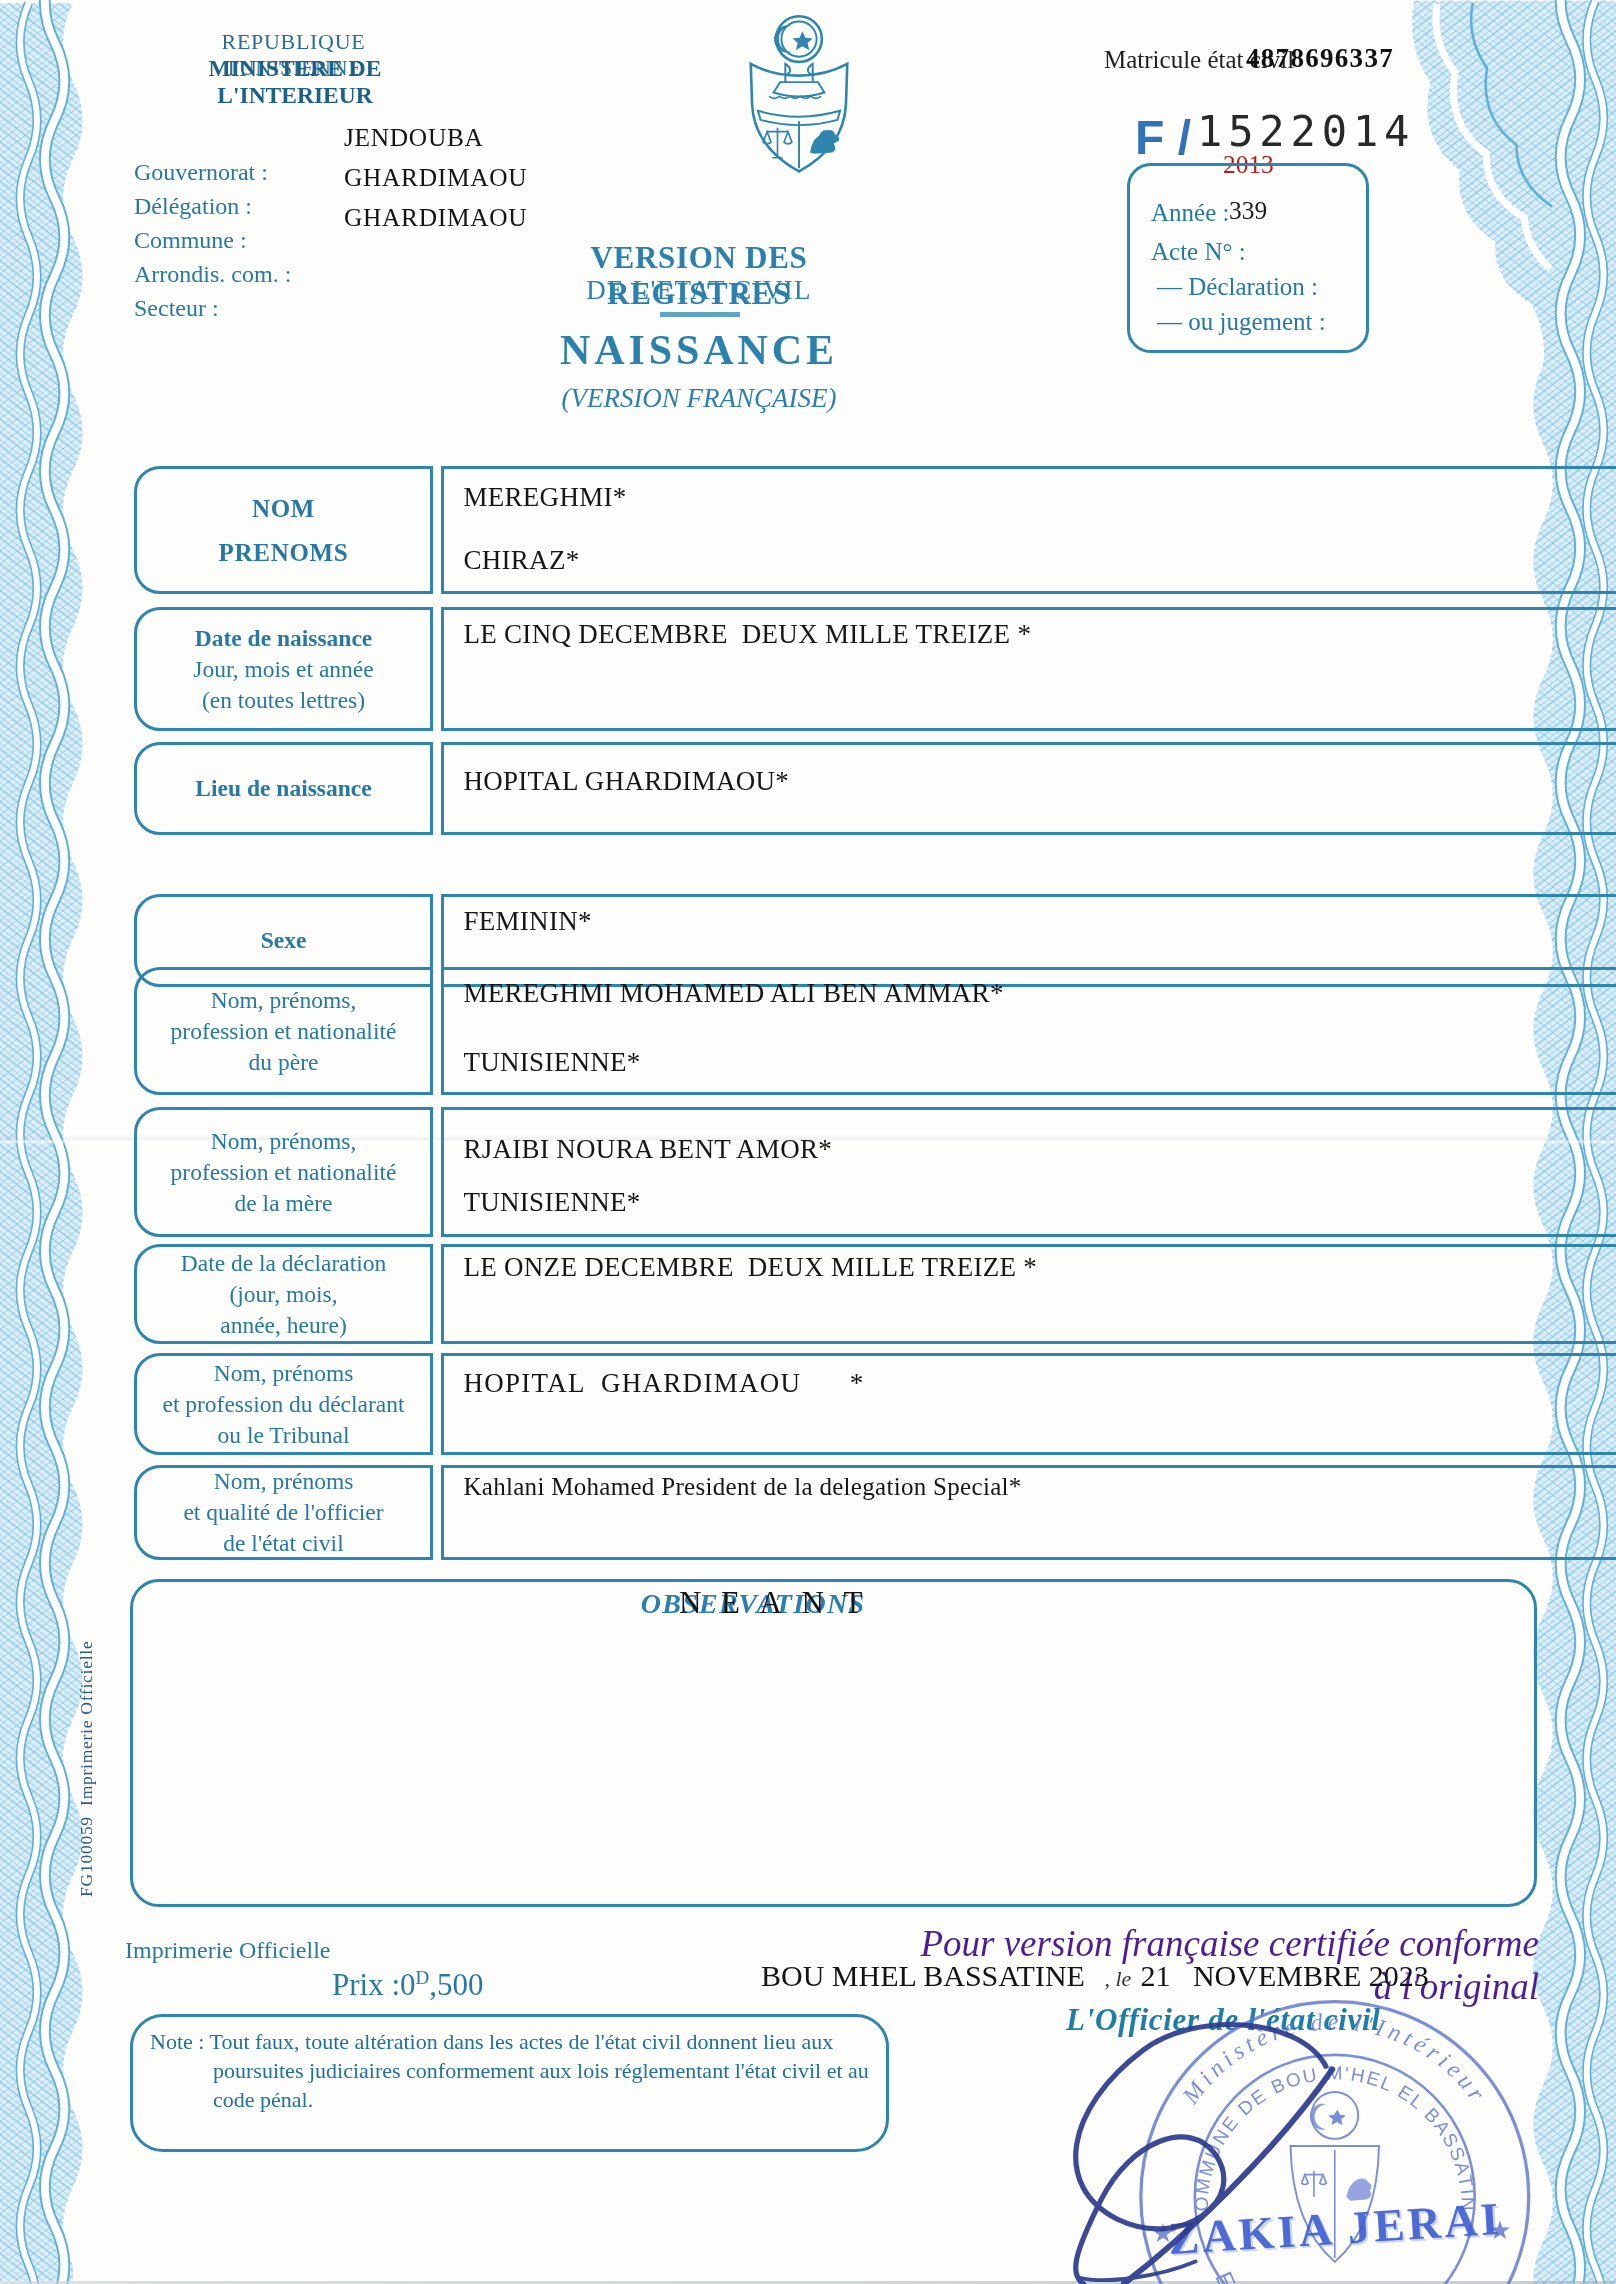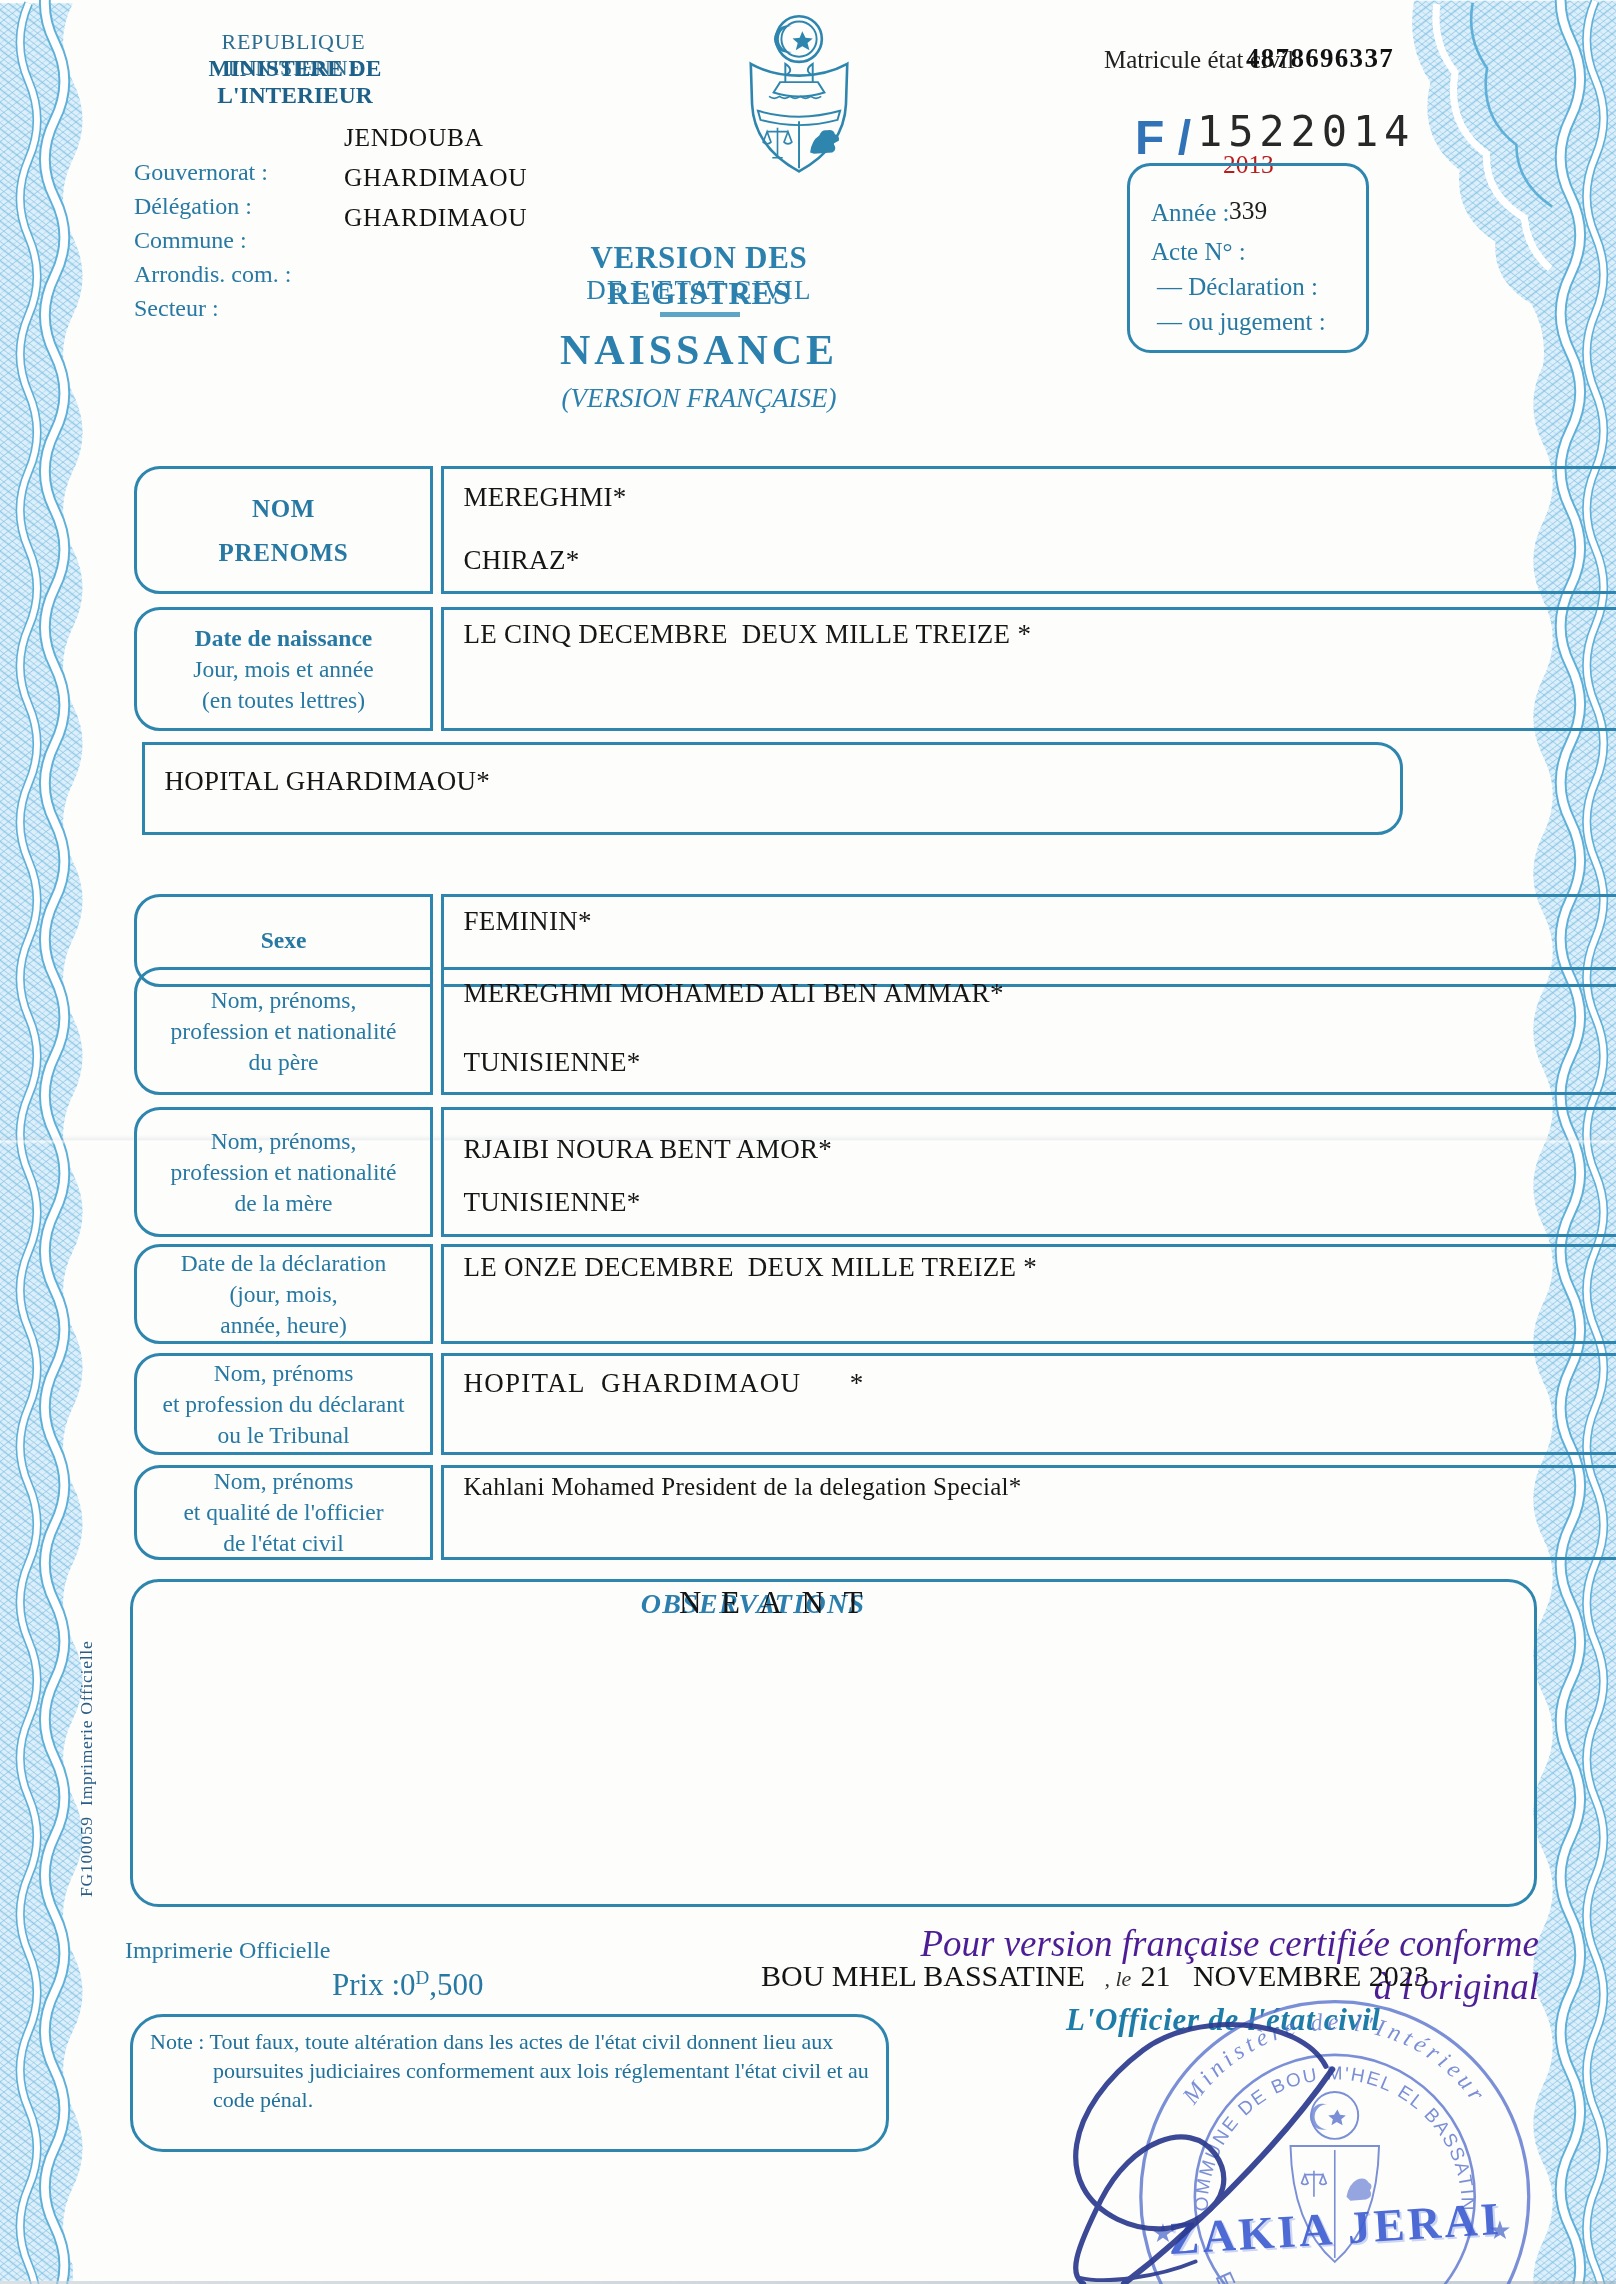--- a/index.html
+++ b/index.html
@@ -212,20 +212,23 @@
       <span class="lbl1">Date de naissance</span>
       <span class="lbl2">Jour, mois et année</span>
       <span class="lbl3">(en toutes lettres)</span>
     </div>
     <div class="cell-value">
       <span class="val v1">LE CINQ DECEMBRE  DEUX MILLE TREIZE *</span>
     </div>
   </div>
 
   <div class="row r3">
+    <div class="cell-label">
+      <span class="lbl1">Lieu de naissance</span>
+    </div>
     <div class="cell-value">
       <span class="val v1">HOPITAL GHARDIMAOU*</span>
     </div>
   </div>
 
   <div class="row r4">
     <div class="cell-label">
       <span class="lbl1">Sexe</span>
     </div>
     <div class="cell-value">

